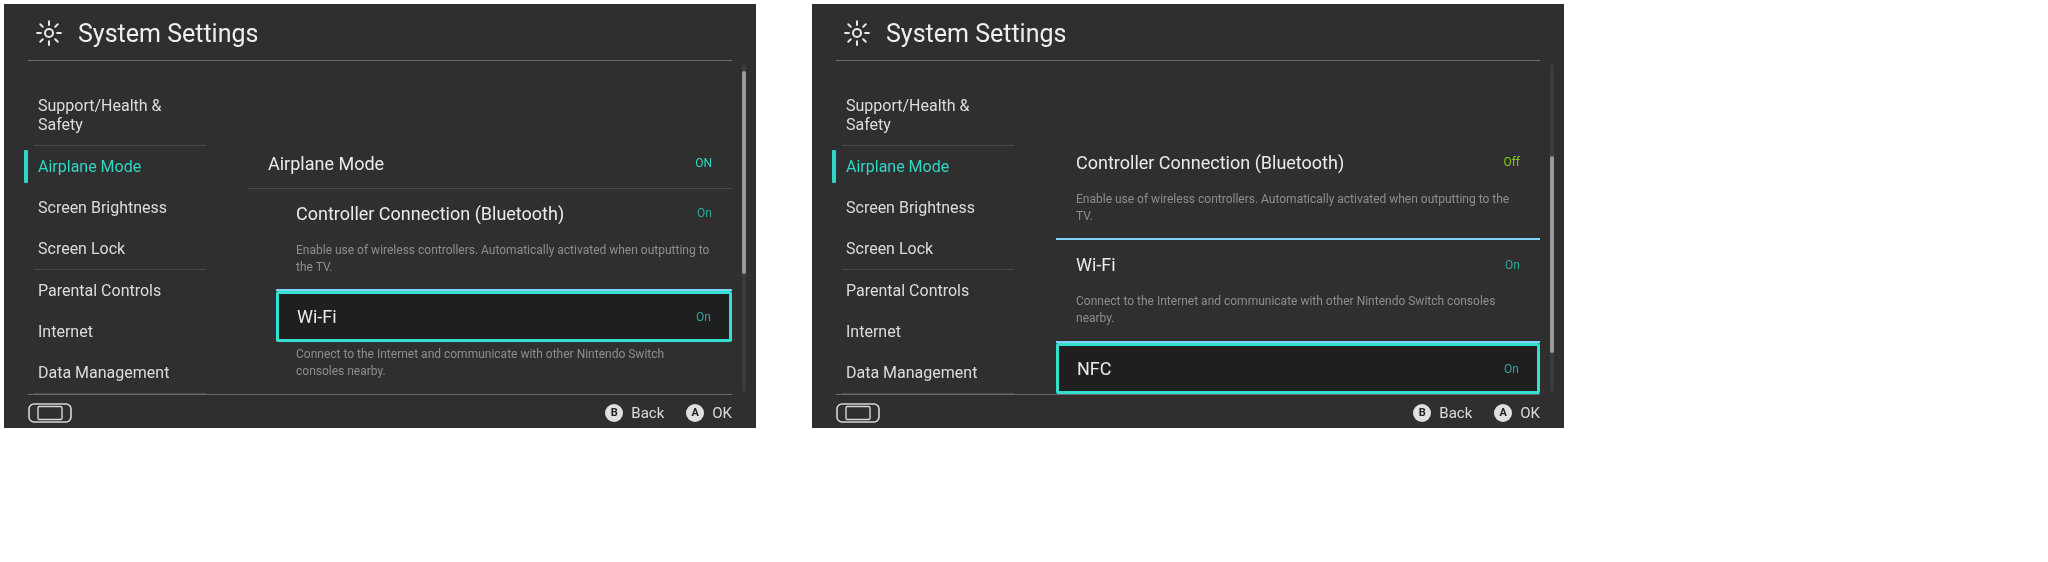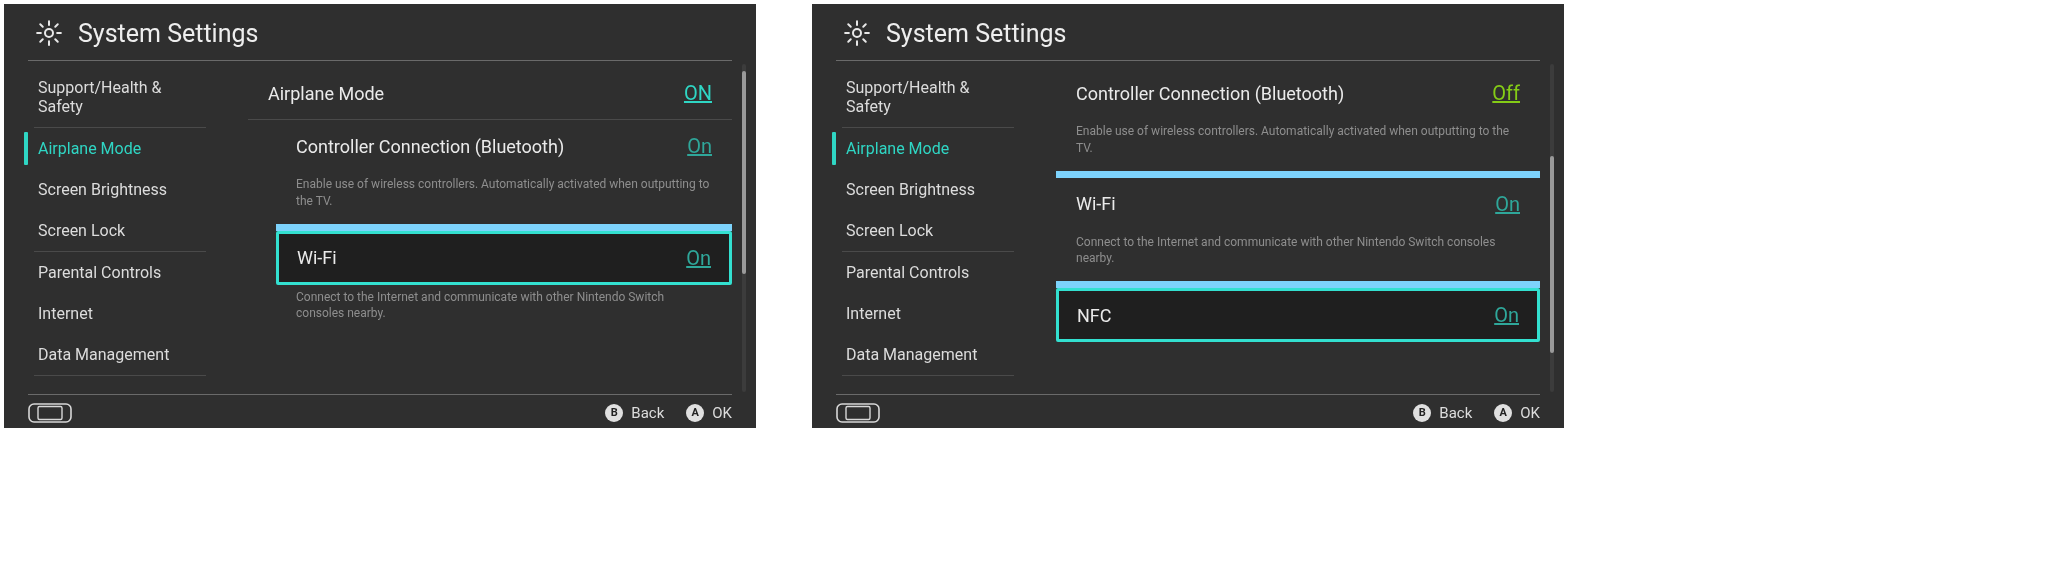--- a/index.html
+++ b/index.html
@@ -40,20 +40,21 @@
     font-size: 25px;
     font-weight: 400;
     color: #eee;
   }
 
   
   .body {
     flex: 1;
     display: flex;
     overflow: hidden;
+    align-items: flex-end;
   }
 
   
   .sidebar {
     width: 226px;
     padding: 6px 0 0 0;
     overflow: hidden;
   }
   .side-group {
     border-bottom: 1px solid #4a4a4a;
@@ -89,31 +90,31 @@
   .row {
     border-bottom: 1px solid #4a4a4a;
     display: flex;
     align-items: center;
     justify-content: space-between;
     padding: 14px 20px;
     cursor: pointer;
   }
   .row.indent { margin-left: 28px; }
   .row-label { font-size: 18px; color: #eaeaea; }
-  .row-val   { font-size: 20px; text-decoration: underline; }
+  .row-val   { font-size: 12px; }
   .val-on-bright { color: #2fd6c4; }
   .val-on-dim    { color: #2fa79a; }
   .val-off       { color: #84cc16; }
   .row.no-border { border-bottom: none; }
 
   .desc {
     font-size: 12px;
     color: #8e8e8e;
     padding: 4px 20px 14px 20px;
-    border-bottom: 7px solid #7dd3fc;
+    border-bottom: 2px solid #7dd3fc;
     line-height: 1.4;
   }
   .desc.indent { margin-left: 28px; }
   .desc.no-border { border-bottom: none; }
 
   .row.highlight {
     border: 3px solid #33e0d0;
     border-radius: 2px;
     background: #1f1f1f;
     padding: 12px 18px;

